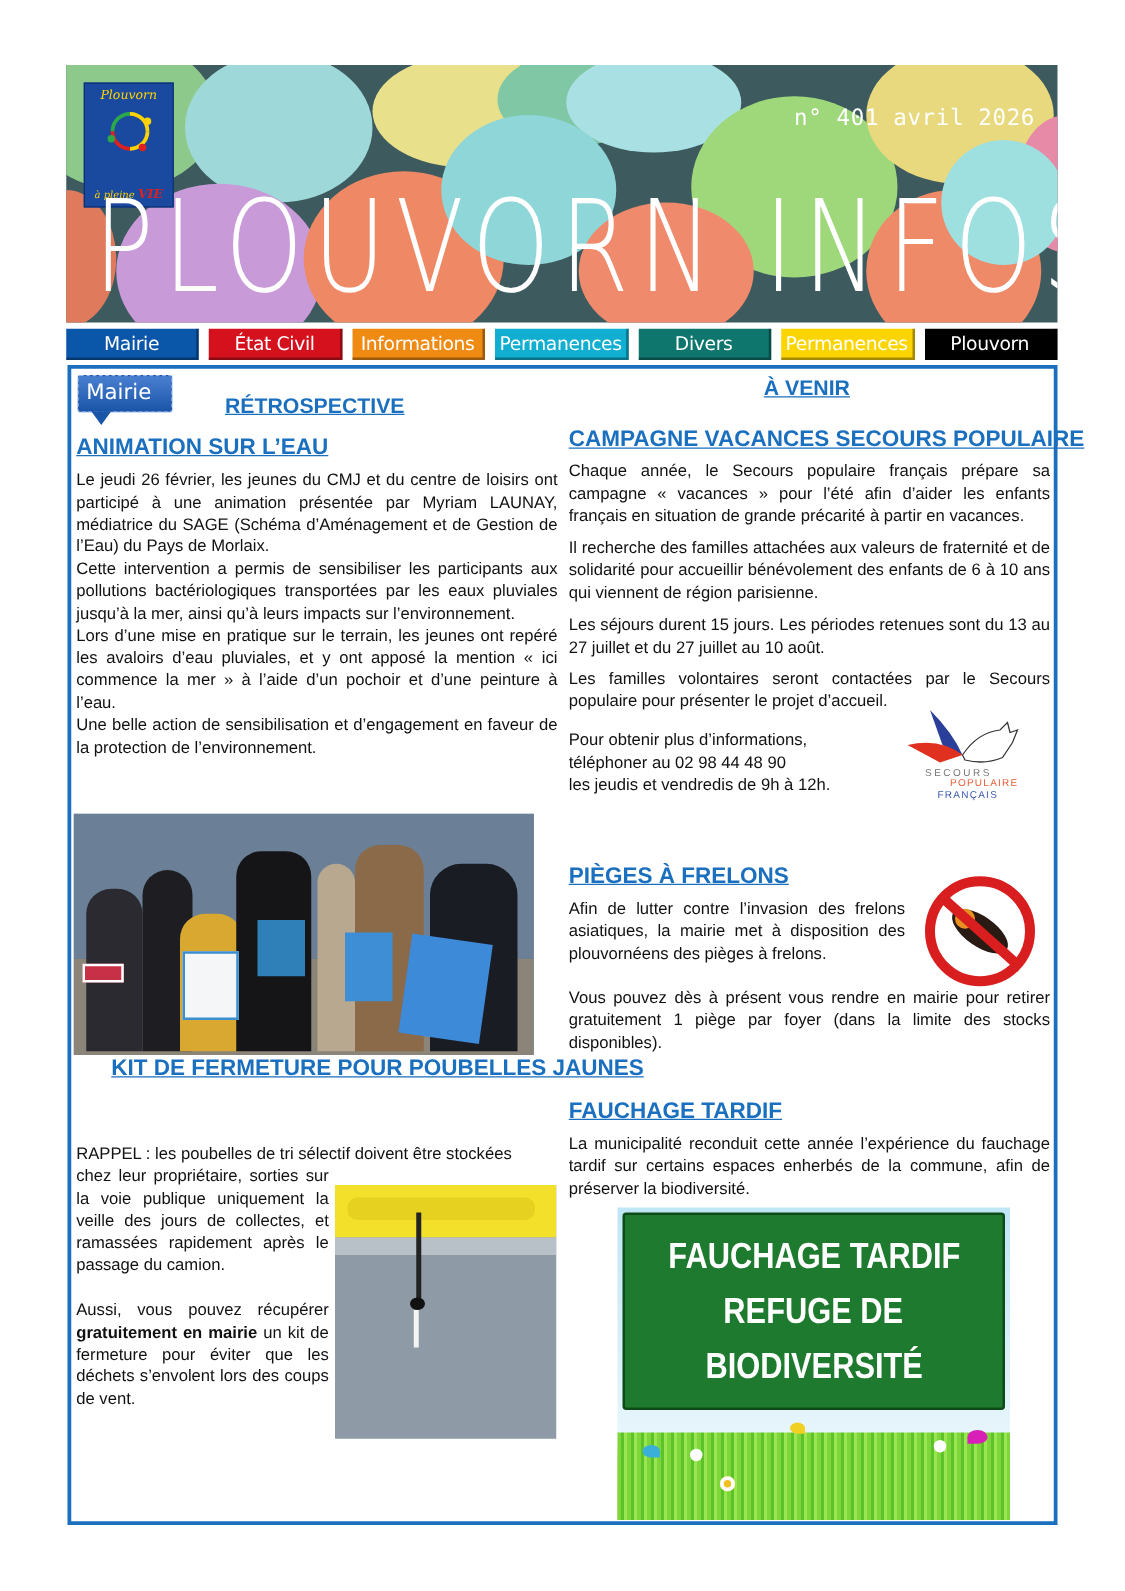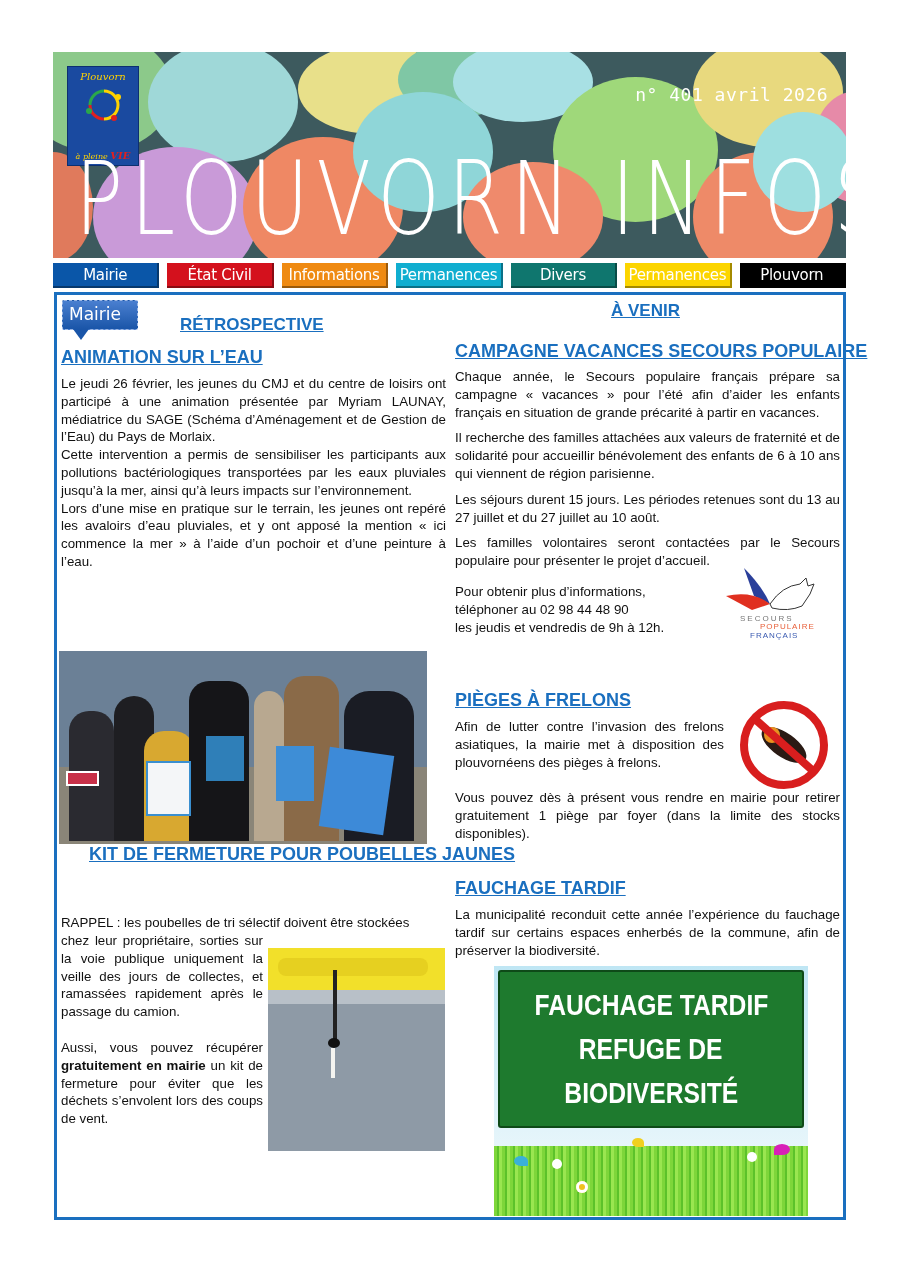--- a/index.html
+++ b/index.html
@@ -98,20 +98,21 @@
 
 <div class="tag-mairie">Mairie</div>
 
 <h1 class="sec" style="left:180px;top:315px;">RÉTROSPECTIVE</h1>
 <h2 class="sub" style="left:61px;top:347px;">ANIMATION SUR L’EAU</h2>
 
 <div class="txt" style="left:61px;top:375px;width:385px;">
   <p>Le jeudi 26 février, les jeunes du CMJ et du centre de loisirs ont participé à une animation présentée par Myriam LAUNAY, médiatrice du SAGE (Schéma d’Aménagement et de Gestion de l’Eau) du Pays de Morlaix.</p>
   <p>Cette intervention a permis de sensibiliser les participants aux pollutions bactériologiques transportées par les eaux pluviales jusqu’à la mer, ainsi qu’à leurs impacts sur l’environnement.</p>
   <p>Lors d’une mise en pratique sur le terrain, les jeunes ont repéré les avaloirs d’eau pluviales, et y ont apposé la mention « ici commence la mer » à l’aide d’un pochoir et d’une peinture à l’eau.</p>
+  <p>Une belle action de sensibilisation et d’engagement en faveur de la protection de l’environnement.</p>
 </div>
 
 <div class="photo" style="left:59px;top:651px;width:368px;height:193px;background:#5a6f82;">
   <div style="position:absolute;left:0;top:0;width:100%;height:60%;background:#6b8096;"></div>
   <div style="position:absolute;left:0;bottom:0;width:100%;height:40%;background:#8a8578;"></div>
   <div style="position:absolute;left:10px;top:60px;width:45px;height:130px;border-radius:20px 20px 0 0;background:#2a2a30;"></div>
   <div style="position:absolute;left:55px;top:45px;width:40px;height:145px;border-radius:20px 20px 0 0;background:#1e1e22;"></div>
   <div style="position:absolute;left:85px;top:80px;width:50px;height:110px;border-radius:20px 20px 0 0;background:#d8a830;"></div>
   <div style="position:absolute;left:130px;top:30px;width:60px;height:160px;border-radius:20px 20px 0 0;background:#151518;"></div>
   <div style="position:absolute;left:195px;top:40px;width:30px;height:150px;border-radius:15px 15px 0 0;background:#b8a890;"></div>

